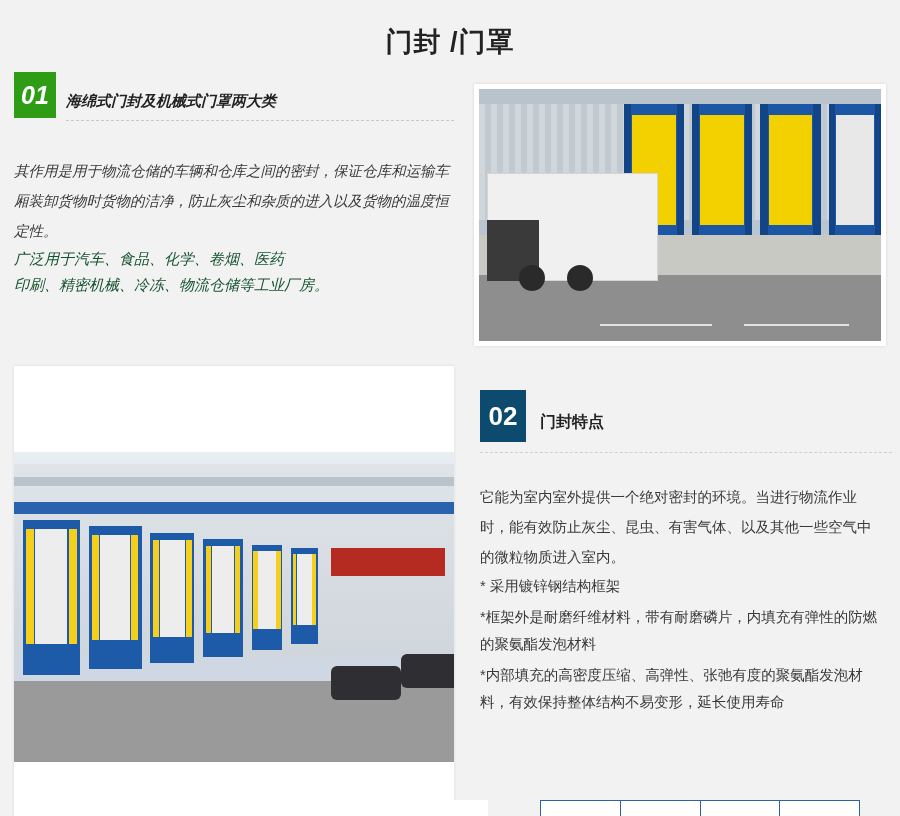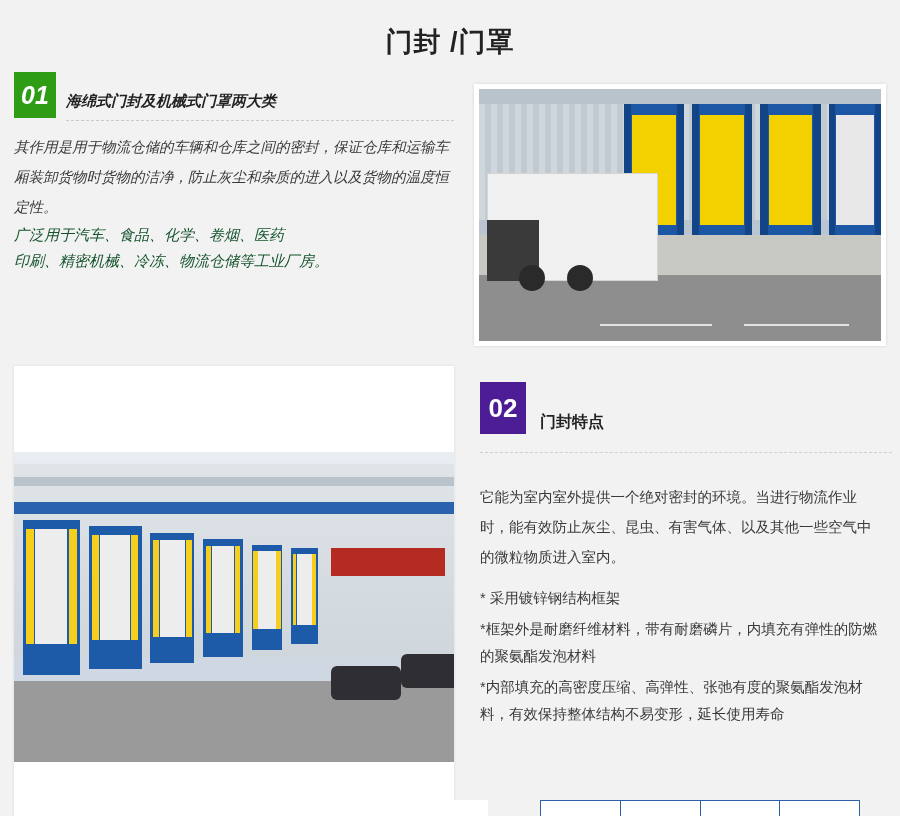--- a/index.html
+++ b/index.html
@@ -40,21 +40,21 @@
   }
   .head-title{
     position:absolute;left:52px;top:20px;
     font-size:15px;font-weight:bold;color:#222;
   }
   .dashrule{
     position:absolute;left:52px;top:48px;width:388px;
     border-top:1px dashed #c9c9c9;
   }
   .body1{
-    margin-top:8px;
+    margin-top:32px;
     font-size:14.5px;line-height:30px;color:#3a3a3a;
   }
   .sub-label{
     margin-top:22px;
     font-size:14.5px;font-weight:bold;color:#3a3a3a;line-height:28px;
   }
   .body1b{
     font-size:15px;line-height:26px;color:#14532d;
   }
 
@@ -74,39 +74,39 @@
     background:#fff;
     box-shadow:0 0 3px rgba(0,0,0,.10);
   }
   .ph2-inner{position:absolute;left:0;top:86px;width:440px;height:310px;overflow:hidden;background:#cfd8e2;}
 
   
   .sec2{
     position:absolute;left:474px;top:382px;width:420px;
   }
   .numbox2{
-    position:absolute;left:6px;top:0;
+    position:absolute;left:6px;top:8px;
     width:46px;height:52px;
-    background:#4c1d95;color:#fff;
+    background:#0c4a6e;color:#fff;
     font-size:26px;font-weight:bold;
     display:flex;align-items:center;justify-content:center;
   }
   .head-title2{
     position:absolute;left:66px;top:30px;
     font-size:16px;font-weight:bold;color:#222;
   }
   .dashrule2{
     position:absolute;left:6px;top:70px;width:412px;
     border-top:1px dashed #cfcfcf;
   }
   .body2{
     position:absolute;left:6px;top:100px;width:404px;
     font-size:14.5px;line-height:30px;color:#3a3a3a;
   }
-  .body2 p{margin:0 0 13px 0;}
+  .body2 p{margin:0 0 1px 0;}
   .body2 p.tight{margin:0 0 4px 0;line-height:27px;}
 
   
   .bottom-table{
     position:absolute;left:540px;top:800px;width:320px;height:30px;
     border:1px solid #2f5fa8;
     box-sizing:border-box;
     display:flex;
     background:#fff;
   }

